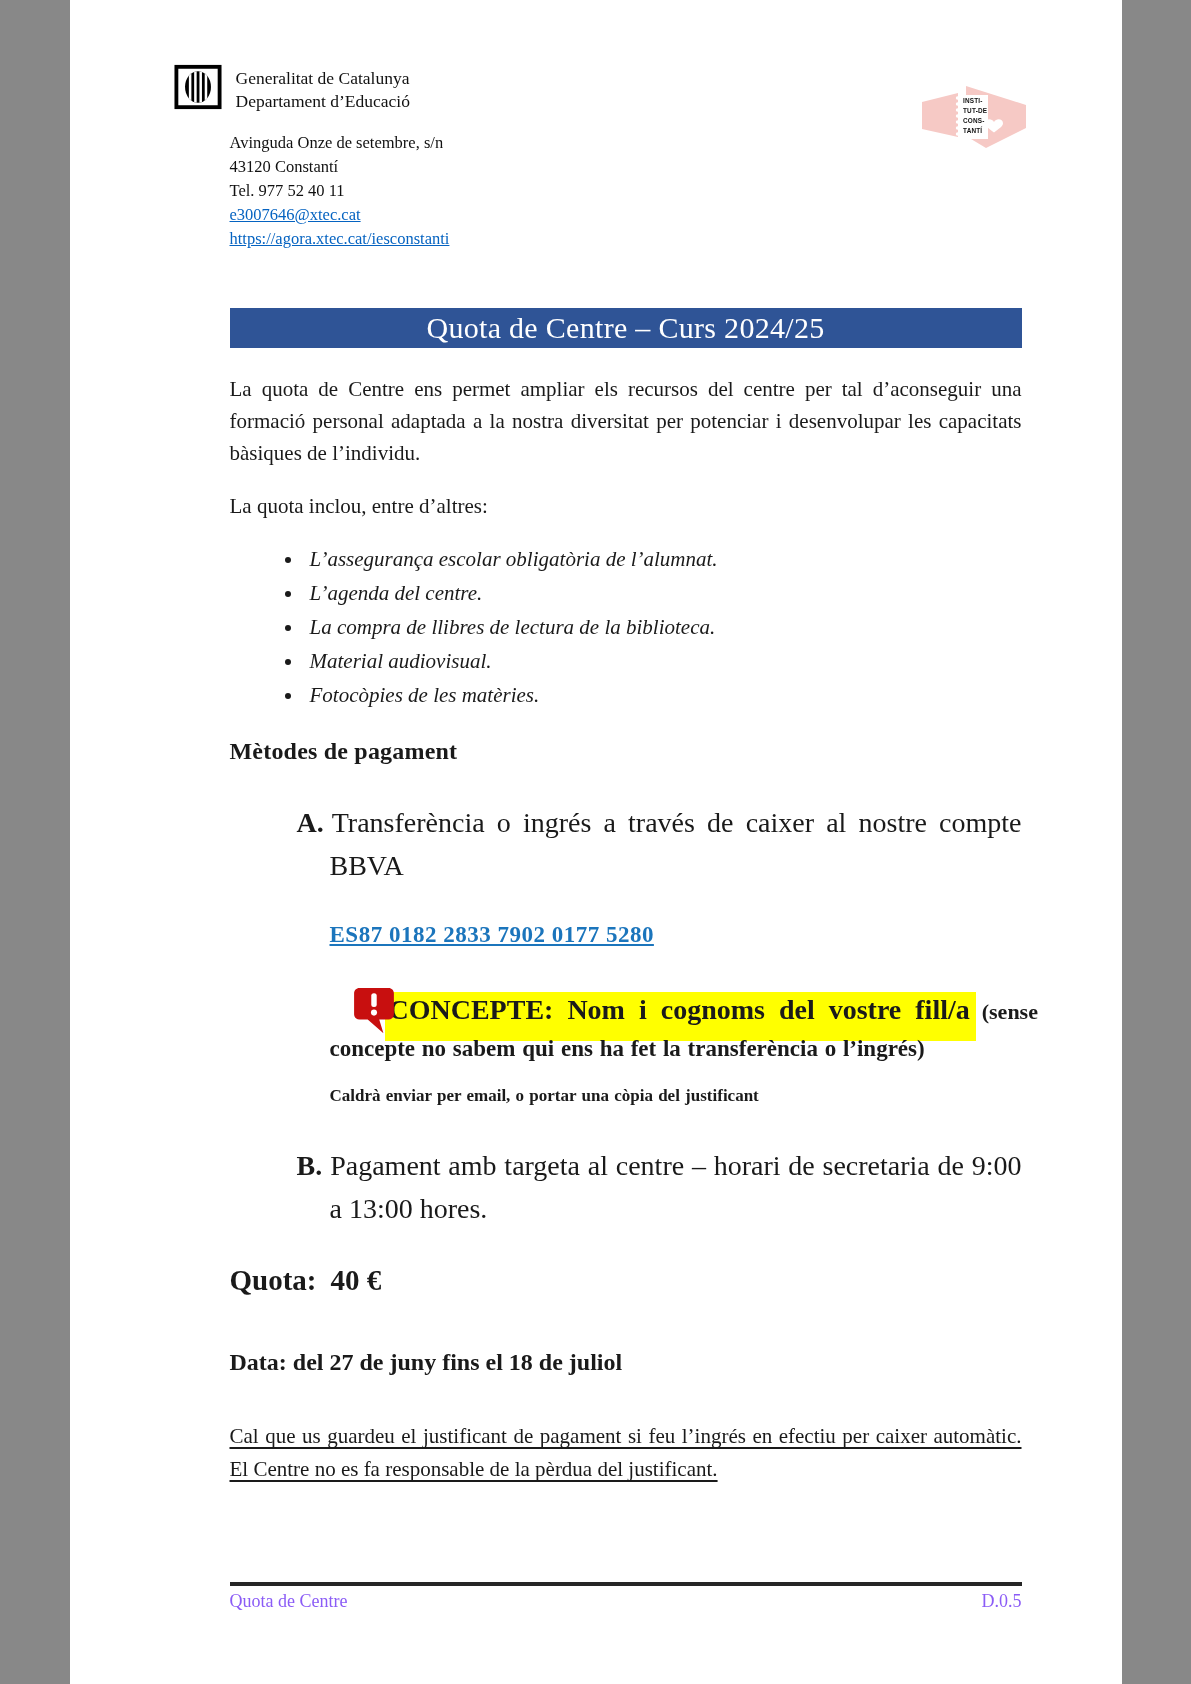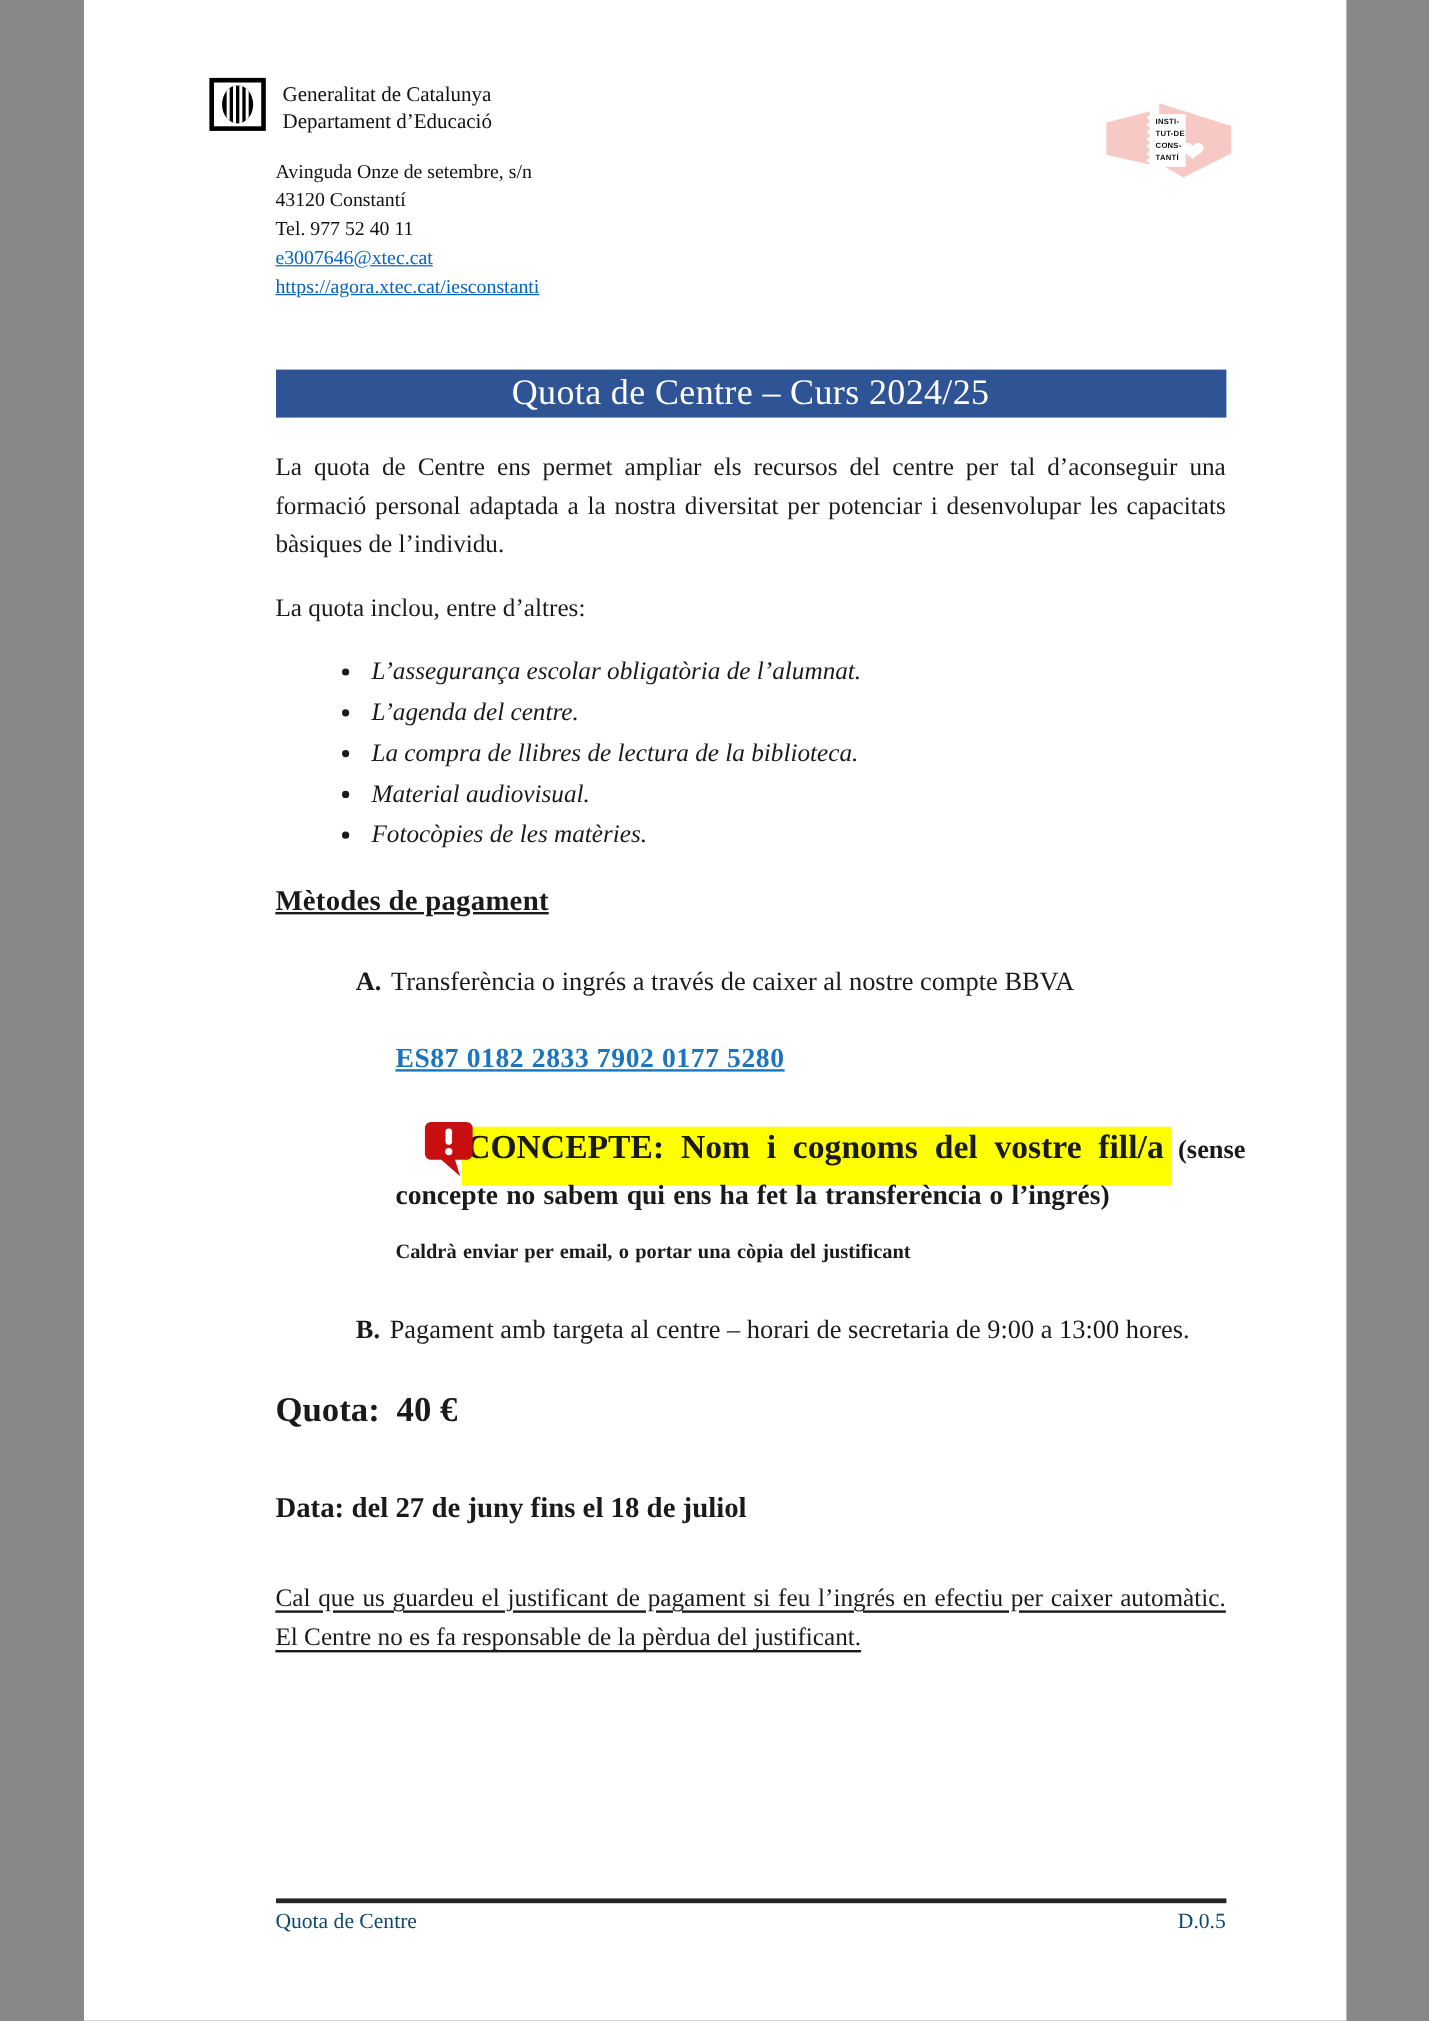--- a/index.html
+++ b/index.html
@@ -37,23 +37,23 @@
   }
 
   
   .body-col { position:absolute; left:160px; top:374px; width:792px; }
   .para { font-size:21px; line-height:1.52; text-align:justify; margin:0 0 24px 0; }
   .label-line { font-size:21px; margin:0 0 28px 0; }
 
   ul.includes { margin:0 0 30px 0; padding-left:74px; }
   ul.includes li { font-size:21px; margin-bottom:9px; padding-left:6px;font-style:italic; }
 
-  .h-metodes { font-size:24px; font-weight:bold; margin:6px 0 36px 0; letter-spacing:.2px;text-decoration:underline; }
-
-  .method { font-size:22px; line-height:1.55; text-align:justify;
+  .h-metodes { font-size:24px; font-weight:bold; margin:6px 0 36px 0; letter-spacing:.2px; }
+
+  .method { font-size:28px; line-height:1.55; text-align:justify;
             padding-left:100px; text-indent:-33px; margin:0 0 34px 0; }
   .method .marker { font-weight:bold; padding-right:8px; }
 
   .iban { margin:0 0 0 100px; font-size:23px; font-weight:bold;
           color:var(--iban-blue,#1B75BC); letter-spacing:.5px; margin-bottom:46px;text-decoration:underline; }
 
   .warning-block { position:relative; margin:0 0 24px 100px; }
   .warn-icon { position:absolute; left:22px; top:-8px; width:44px; height:50px; }
   .warn-line1 { padding-left:55px; white-space:nowrap; }
   .hl {
@@ -71,21 +71,21 @@
   .data-line { font-size:24px; font-weight:bold; margin:0 0 44px 0; }
 
   .final-note { font-size:21px; line-height:1.58; text-align:justify;
                 text-decoration:underline; text-underline-offset:4px; margin:0; }
 
   
   .footer {
     position:absolute; left:160px; top:1582px; width:792px;
     border-top:4px solid #262626;
     display:flex; justify-content:space-between;
-    font-size:18px; padding-top:5px; color:#0c4a6e;
+    font-size:18px; padding-top:5px; color:#8b5cf6;
   }
 </style>
 </head>
 <body>
 
 <div class="page">
 
   <div class="brand">
     <span>
       <svg class="coat-svg" viewBox="0 0 50 47">

